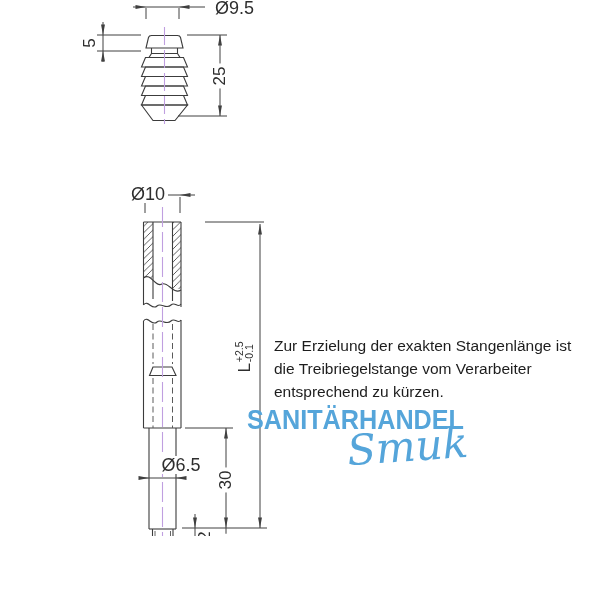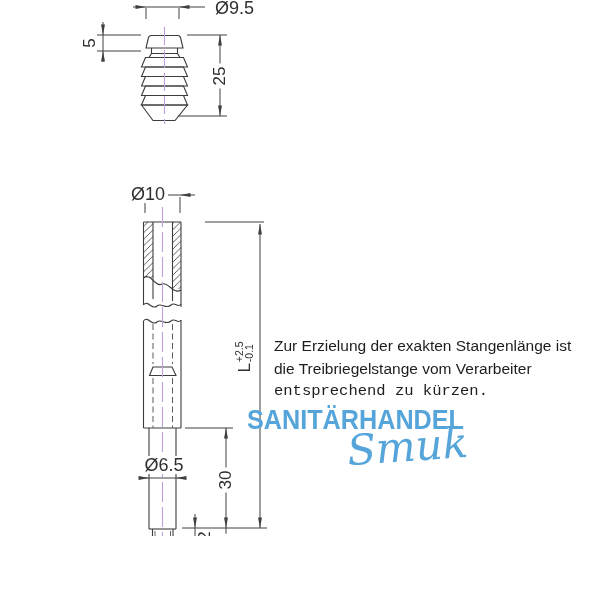--- a/index.html
+++ b/index.html
@@ -146,30 +146,30 @@
   <span class="lbl big bgw" style="left:103px;top:194px;">Ø10</span>
 
   <span class="ltol" style="left:199px;top:357px;">
     <span class="lchar">L</span>
     <span class="tol">
       <span>+2.5</span>
       <span>-0.1</span>
     </span>
   </span>
 
-  <span class="lbl big bgw" style="left:119px;top:465px;">Ø6.5</span>
+  <span class="lbl big bgw" style="left:136px;top:465px;">Ø6.5</span>
 
   <span class="lbl rot bgw" style="left:180px;top:480px;">30</span>
 
   <span class="lbl rot" style="left:159px;top:536px;">2</span>
 
   <span class="lbl rot bgw" style="left:178px;top:541px;">7</span>
 
   <span class="lbl" style="left:112px;top:590px;">M6</span>
 
   <div class="note" style="top:361px;">die Treibriegelstange vom Verarbeiter</div>
   <div class="note" style="top:338px;">Zur Erzielung der exakten Stangenlänge ist</div>
-  <div class="note" style="top:384px;font-family:Liberation Mono, monospace;">entsprechend zu kürzen.</div>
+  <div class="note" style="top:384px;">entsprechend zu kürzen.</div>
 
   <div class="wm1" style="color: rgb(85, 165, 218);">SANITÄRHANDEL</div>
   <div class="wm2" style="color: rgb(85, 165, 218);">Smuk</div>
 
 </div>
 
 </body></html>

